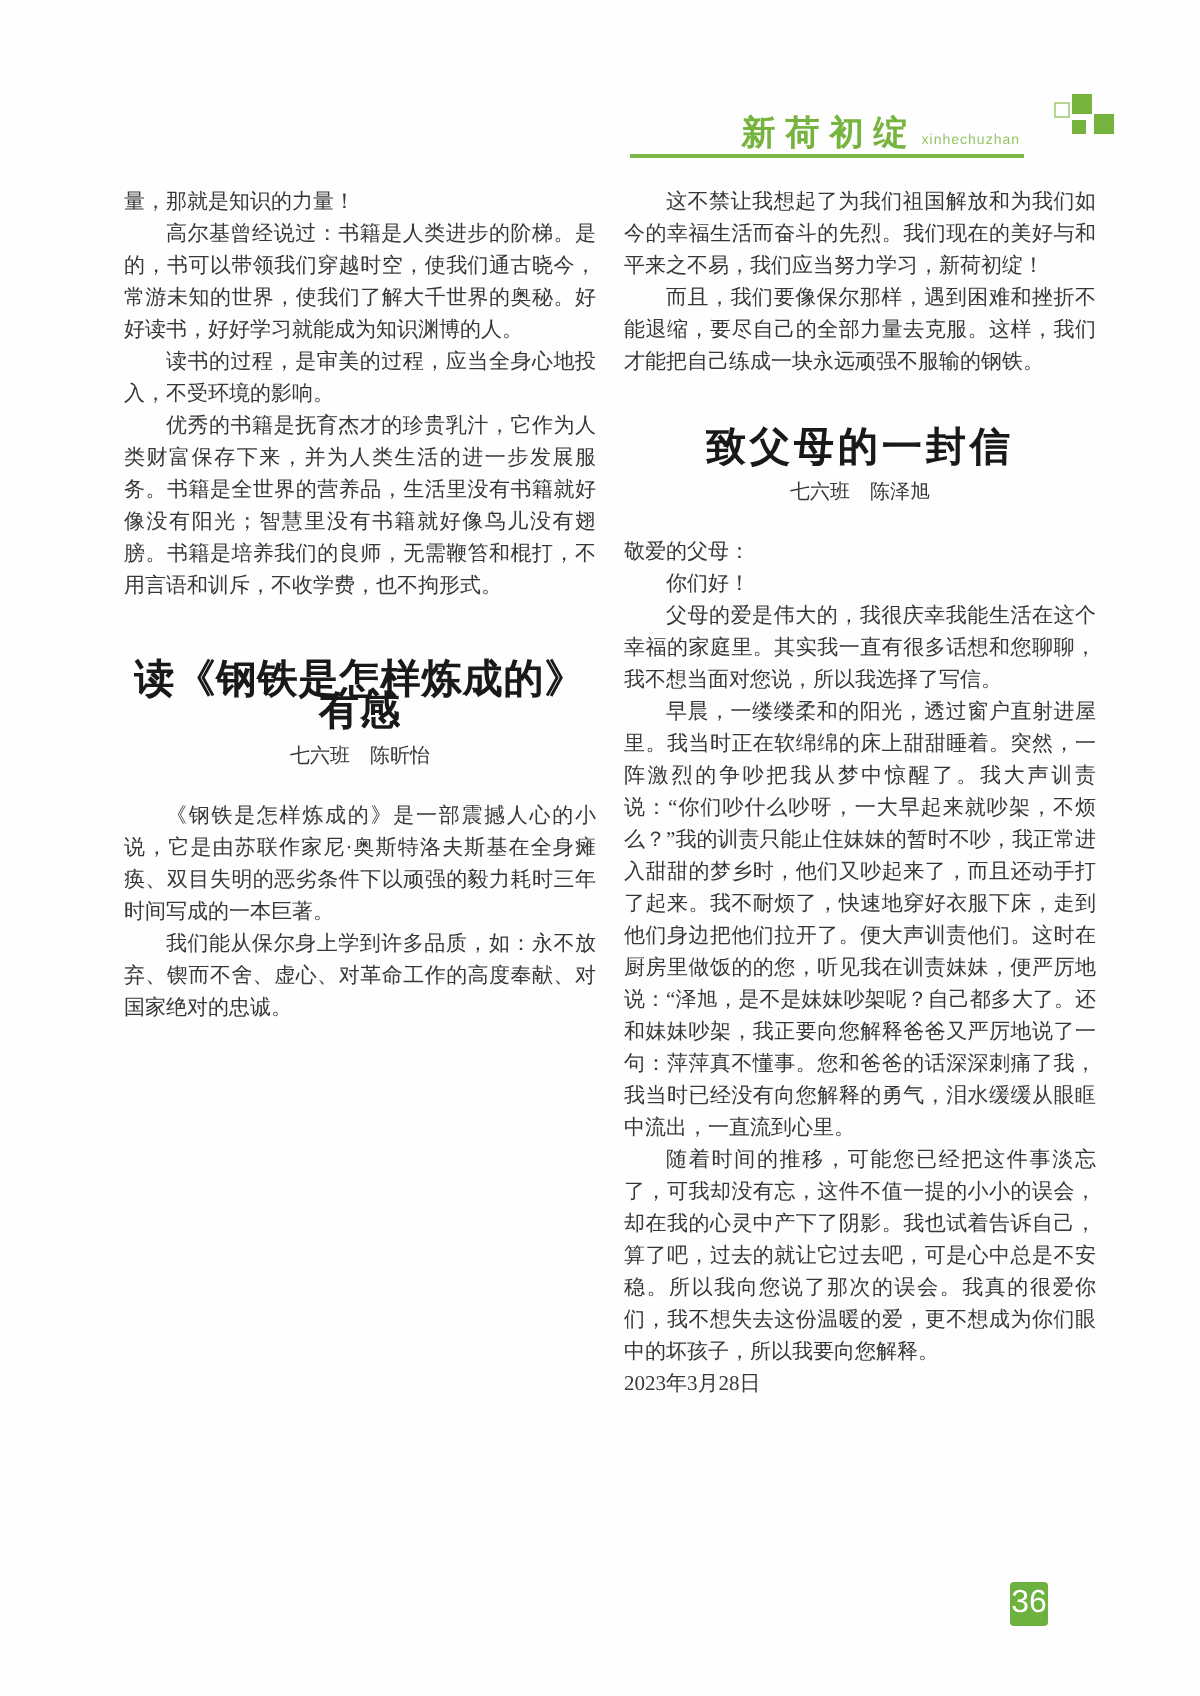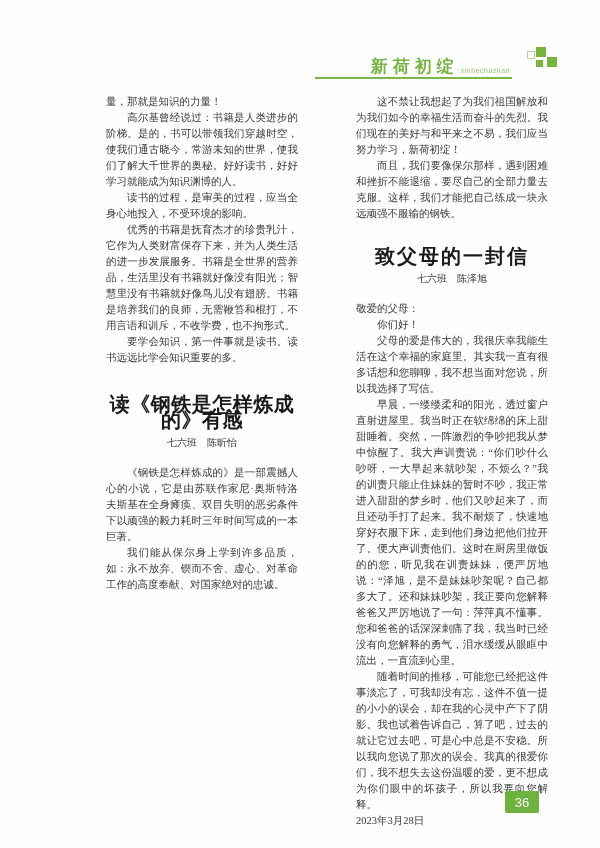--- a/index.html
+++ b/index.html
@@ -23,38 +23,38 @@
     color:#94c566; font-size:7px; line-height:1; padding:0 2px 3px 2px; letter-spacing:0.5px;
   }
   .mast-squares { position:absolute; left:527px; top:47px; width:34px; height:38px; }
   .mast-squares i { position:absolute; display:block; background:#76b43f; }
   .sq-outline { left:0; top:4px; width:6px; height:6px; background:#fff !important; border:1px solid #b3d690; }
   .sq-a { left:9px; top:0; width:10px; height:10px; }
   .sq-b { left:20px; top:10px; width:10px; height:10px; }
   .sq-c { left:9px; top:13px; width:7px; height:7px; }
   
   .columns { position:absolute; left:62px; top:94px; width:486px; display:flex; gap:14px; }
-  .col { width:236px; font-size:10.5px; line-height:16px; text-align:justify;margin-left:44px; }
+  .col { width:236px; font-size:10.5px; line-height:16px; text-align:justify; }
   .para { text-indent:2em; margin:0; }
   .no-indent { text-indent:0; margin:0; }
   .essay-title {
     font-size:20px; font-weight:bold; text-align:center; letter-spacing:0.5px;
     margin:0 0 7px 0; color:#191919;
   }
   .title-steel { margin-top:30px; }
   .title-letter { margin-top:26px; letter-spacing:2px; }
   .byline { text-align:center; font-size:10px; margin:0 0 14px 0; }
   .wish { text-indent:2em; margin:0; }
   .signoff { text-align:right; padding-right:34px; margin:14px 0 0 0; }
   .letter-date { text-align:left; padding-right:12px; margin:0; font-family:"Liberation Serif","DejaVu Serif",serif; }
   
   .page-badge {
-    position:absolute; left:505px; top:791px; width:34px; height:22px;
+    position:absolute; left:505px; top:791px; width:19px; height:22px;
     background:#6db23f; color:#ffffff; border-radius:2px;
-    font-family:"Liberation Sans","DejaVu Sans",sans-serif; font-size:13px;
+    font-family:"Liberation Sans","DejaVu Sans",sans-serif; font-size:16px;
     display:flex; align-items:center; justify-content:center;
   }
 </style>
 </head>
 <body>
 
 <div class="page">
 
   <header>
     <div class="mast-inner">
@@ -70,21 +70,20 @@
   </header>
 
   <main class="columns">
 
     <section class="col">
       <p class="no-indent">量，那就是知识的力量！</p>
       <div>
           <p class="para">高尔基曾经说过：书籍是人类进步的阶梯。是的，书可以带领我们穿越时空，使我们通古晓今，常游未知的世界，使我们了解大千世界的奥秘。好好读书，好好学习就能成为知识渊博的人。</p>
           <p class="para">读书的过程，是审美的过程，应当全身心地投入，不受环境的影响。</p>
           <p class="para">优秀的书籍是抚育杰才的珍贵乳汁，它作为人类财富保存下来，并为人类生活的进一步发展服务。书籍是全世界的营养品，生活里没有书籍就好像没有阳光；智慧里没有书籍就好像鸟儿没有翅膀。书籍是培养我们的良师，无需鞭笞和棍打，不用言语和训斥，不收学费，也不拘形式。</p>
-          <p class="para">要学会知识，第一件事就是读书。读书远远比学会知识重要的多。</p>
         </div>
       <h2 class="essay-title title-steel">读《钢铁是怎样炼成的》有感</h2>
       <div class="byline">七六班　陈昕怡</div>
       <div>
           <p class="para">《钢铁是怎样炼成的》是一部震撼人心的小说，它是由苏联作家尼·奥斯特洛夫斯基在全身瘫痪、双目失明的恶劣条件下以顽强的毅力耗时三年时间写成的一本巨著。</p>
           <p class="para">我们能从保尔身上学到许多品质，如：永不放弃、锲而不舍、虚心、对革命工作的高度奉献、对国家绝对的忠诚。</p>
         </div>
     </section>
 
     <section class="col">

